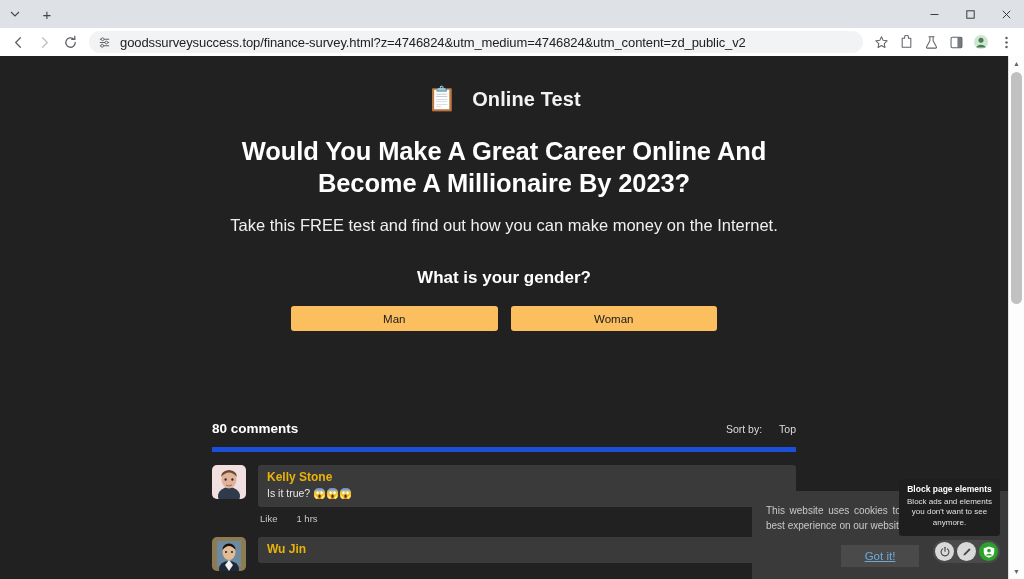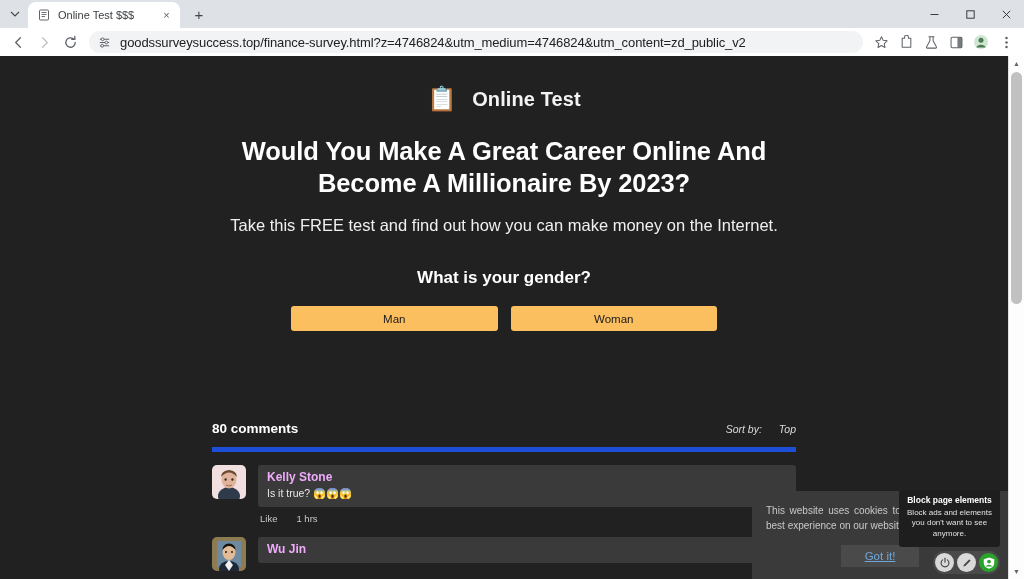--- a/index.html
+++ b/index.html
@@ -140,35 +140,35 @@
 
   
   .comments {
     margin: 90px auto 0; width: 584px;
   }
   .comments-head {
     display: flex; align-items: baseline; justify-content: space-between;
     padding-bottom: 11px; border-bottom: 5px solid #1d4ed8;
   }
   .comments-count { font-size: 13.5px; font-weight: 700; color: #fff; }
-  .sort-wrap { display: flex; gap: 17px; align-items: flex-end; font-style: italic; }
+  .sort-wrap { display: flex; gap: 17px; align-items: flex-end; }
   .sort-label { font-size: 10.5px; color: #dcdcdc; }
   .sort-value { font-size: 10.5px; color: #dcdcdc; cursor: pointer; }
 
   .comment { display: flex; gap: 12px; margin-top: 13px; }
   .avatar {
     width: 34px; height: 34px; border-radius: 5px; flex: 0 0 34px;
     overflow: hidden; position: relative;
   }
   .comment-body { flex: 1; min-width: 0; }
   .bubble {
     background: #3a3a3a; border-radius: 3px;
     padding: 5px 9px 7px;
   }
-  .c-name { font-size: 12px; font-weight: 700; color: #f0abfc; }
+  .c-name { font-size: 12px; font-weight: 700; color: #eab308; }
   .c-text { font-size: 10.5px; color: #e8e8e8; margin-top: 3px; }
   .c-meta { display: flex; gap: 19px; margin-top: 6px; padding-left: 2px; }
   .c-meta span { font-size: 9.5px; color: #c9c9c9; }
   .c-meta .like { cursor: pointer; }
 
   
   .cookie {
     position: absolute; right: 0; bottom: 0;
     width: 256px; background: #3a3a3a;
     padding: 12px 14px 12px;
@@ -181,21 +181,21 @@
   .cookie-btn-row { display: flex; justify-content: center; margin-top: 12px; }
   .cookie-btn {
     background: #4a4a4a; border: none; border-radius: 0;
     padding: 5px 24px; color: #6ea8dc;
     font-size: 11.5px; text-decoration: underline; cursor: pointer;
     font-family: "Liberation Sans", sans-serif;
   }
 
   
   .adblock {
-    position: absolute; right: 8px; bottom: 5px;
+    position: absolute; right: 8px; bottom: 16px;
     display: flex; flex-direction: column; align-items: flex-end;
     gap: 4px;
   }
   .ab-tip {
     background: #1e1e1e; border-radius: 3px;
     padding: 5px 8px 7px; width: 101px; text-align: center;
   }
   .ab-tip-title { font-size: 8.5px; font-weight: 700; color: #fff; line-height: 1.3; }
   .ab-tip-body { font-size: 8px; color: #e0e0e0; line-height: 1.35; margin-top: 2px; }
   .ab-buttons {
@@ -229,32 +229,20 @@
 </head>
 <body>
 
 <div class="browser">
 
   <div class="tabstrip">
     <div class="tabstrip-chevron">
       <svg width="10" height="10" viewBox="0 0 10 10">
           <path d="M1 3 L5 7 L9 3" stroke="#4a4a4a" stroke-width="1.2" fill="none"></path>
         </svg>
-    </div>
-    <div class="tab">
-      <span class="tab-favicon">
-        <svg width="12" height="12" viewBox="0 0 12 12">
-          <rect x="1.5" y="1" width="9" height="10" rx="1" fill="none" stroke="#5f6368" stroke-width="1"></rect>
-          <line x1="3.5" y1="3.5" x2="8.5" y2="3.5" stroke="#5f6368" stroke-width="0.9"></line>
-          <line x1="3.5" y1="5.5" x2="8.5" y2="5.5" stroke="#5f6368" stroke-width="0.9"></line>
-          <line x1="3.5" y1="7.5" x2="7" y2="7.5" stroke="#5f6368" stroke-width="0.9"></line>
-        </svg>
-      </span>
-      <span class="tab-title">Online Test $$$</span>
-      <span class="tab-close">×</span>
     </div>
     <div class="newtab">+</div>
 
     <div class="wincontrols">
       <div class="wc">
         <svg width="11" height="11" viewBox="0 0 11 11">
             <line x1="1.5" y1="5.5" x2="9.5" y2="5.5" stroke="currentColor" stroke-width="1"></line>
           </svg>
       </div>
       <div class="wc">

